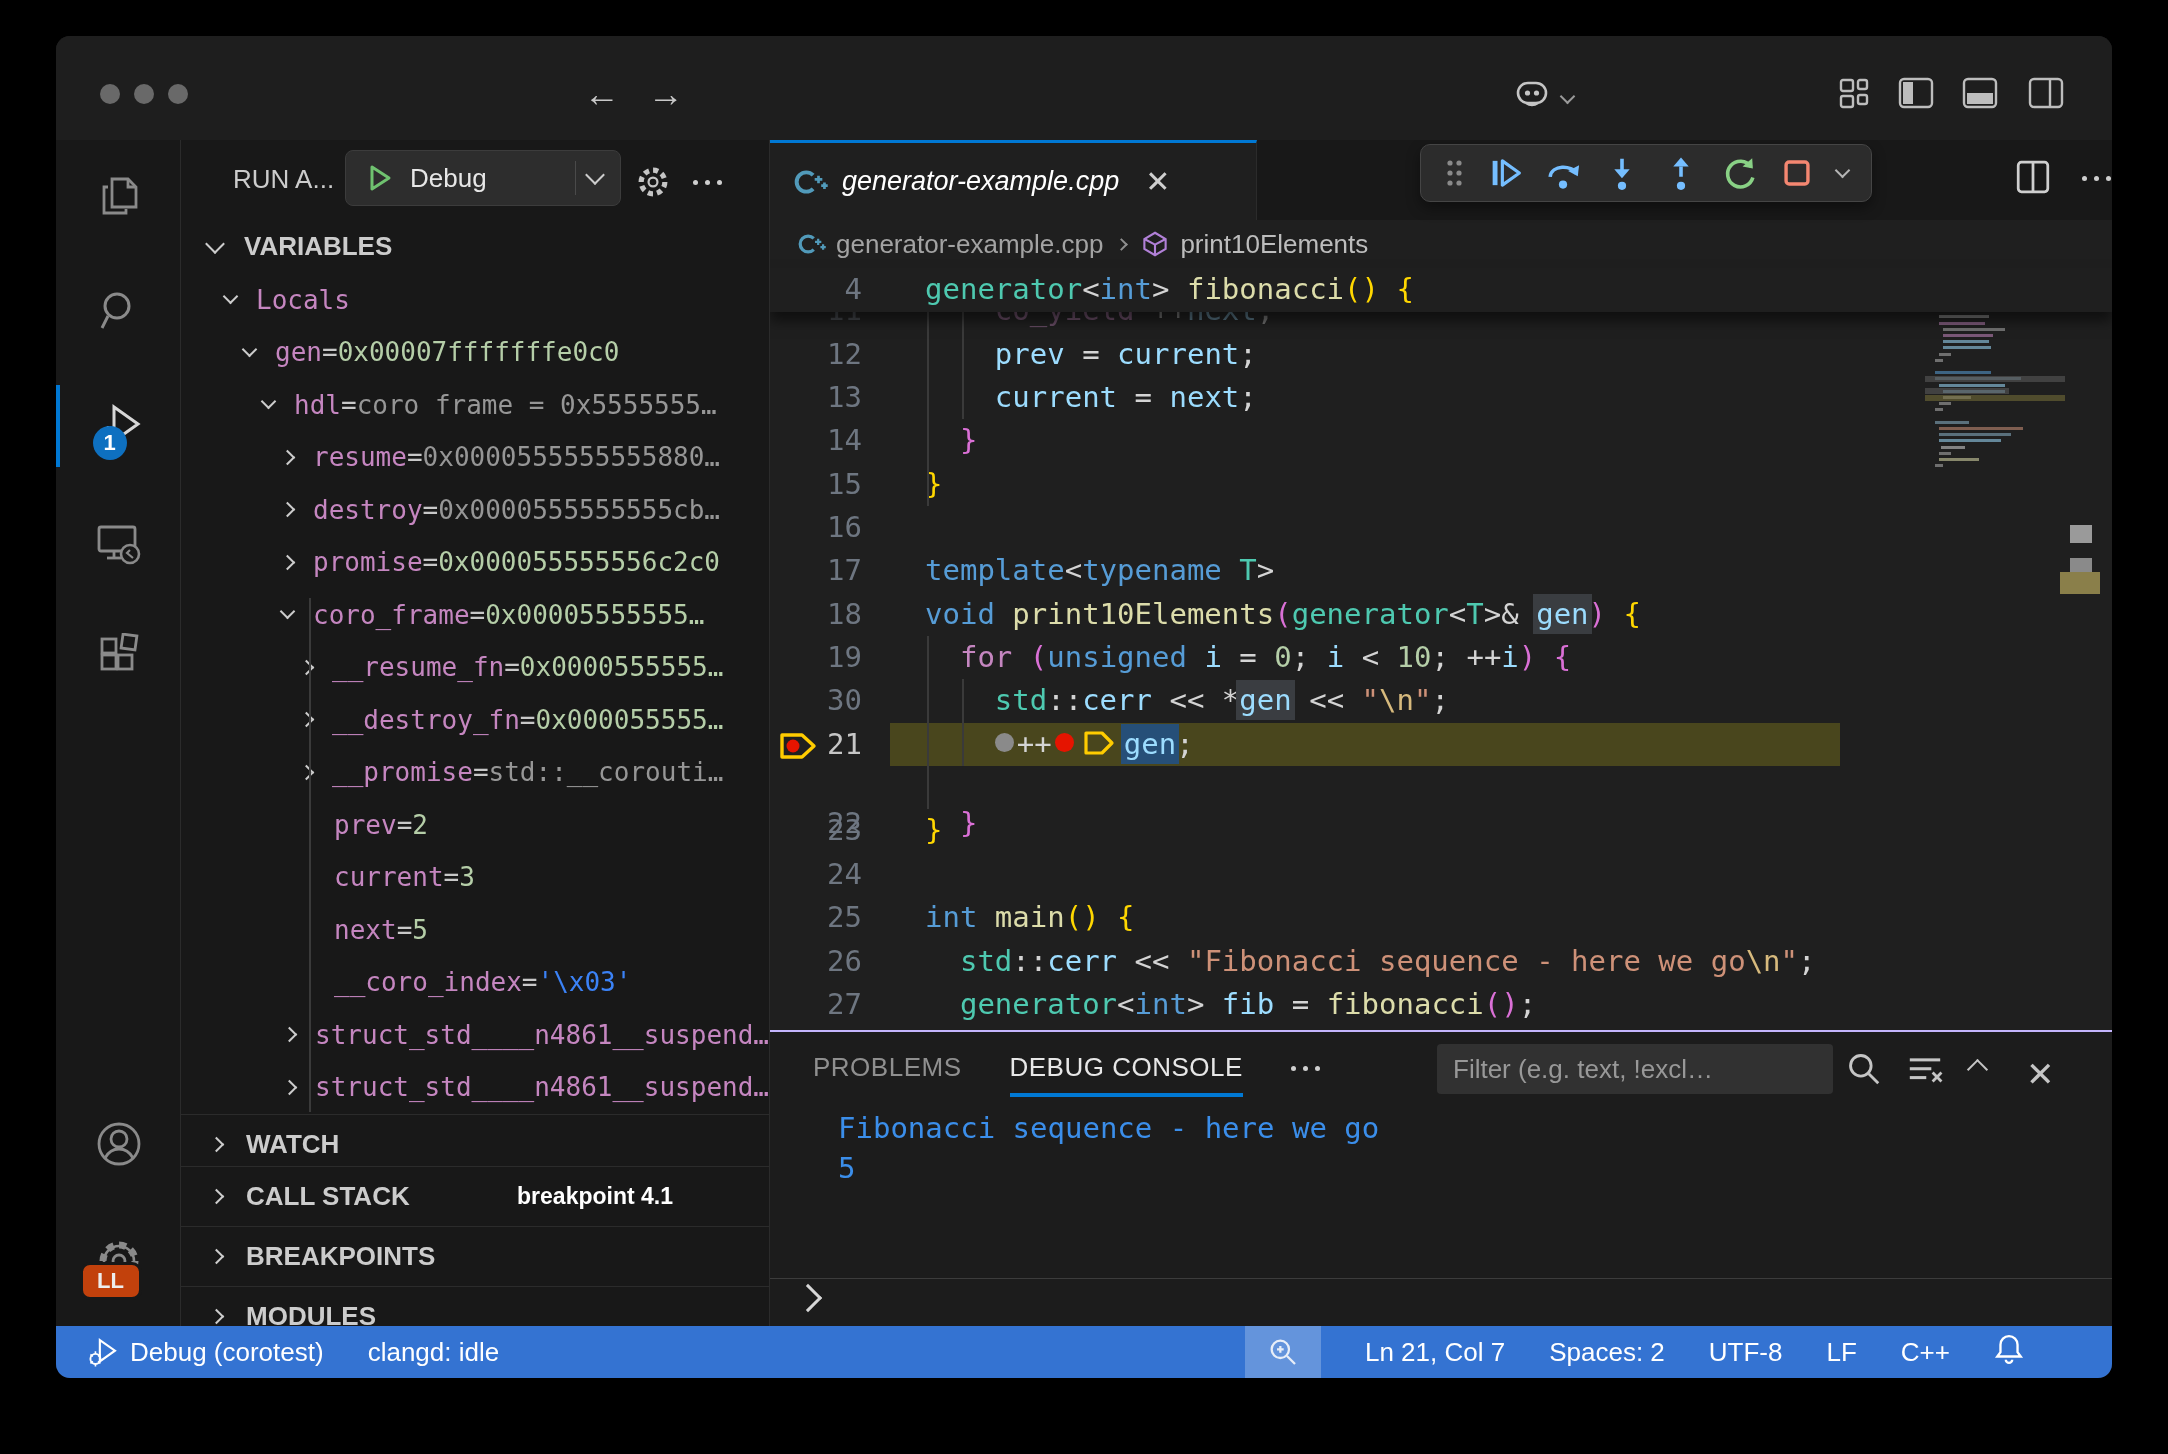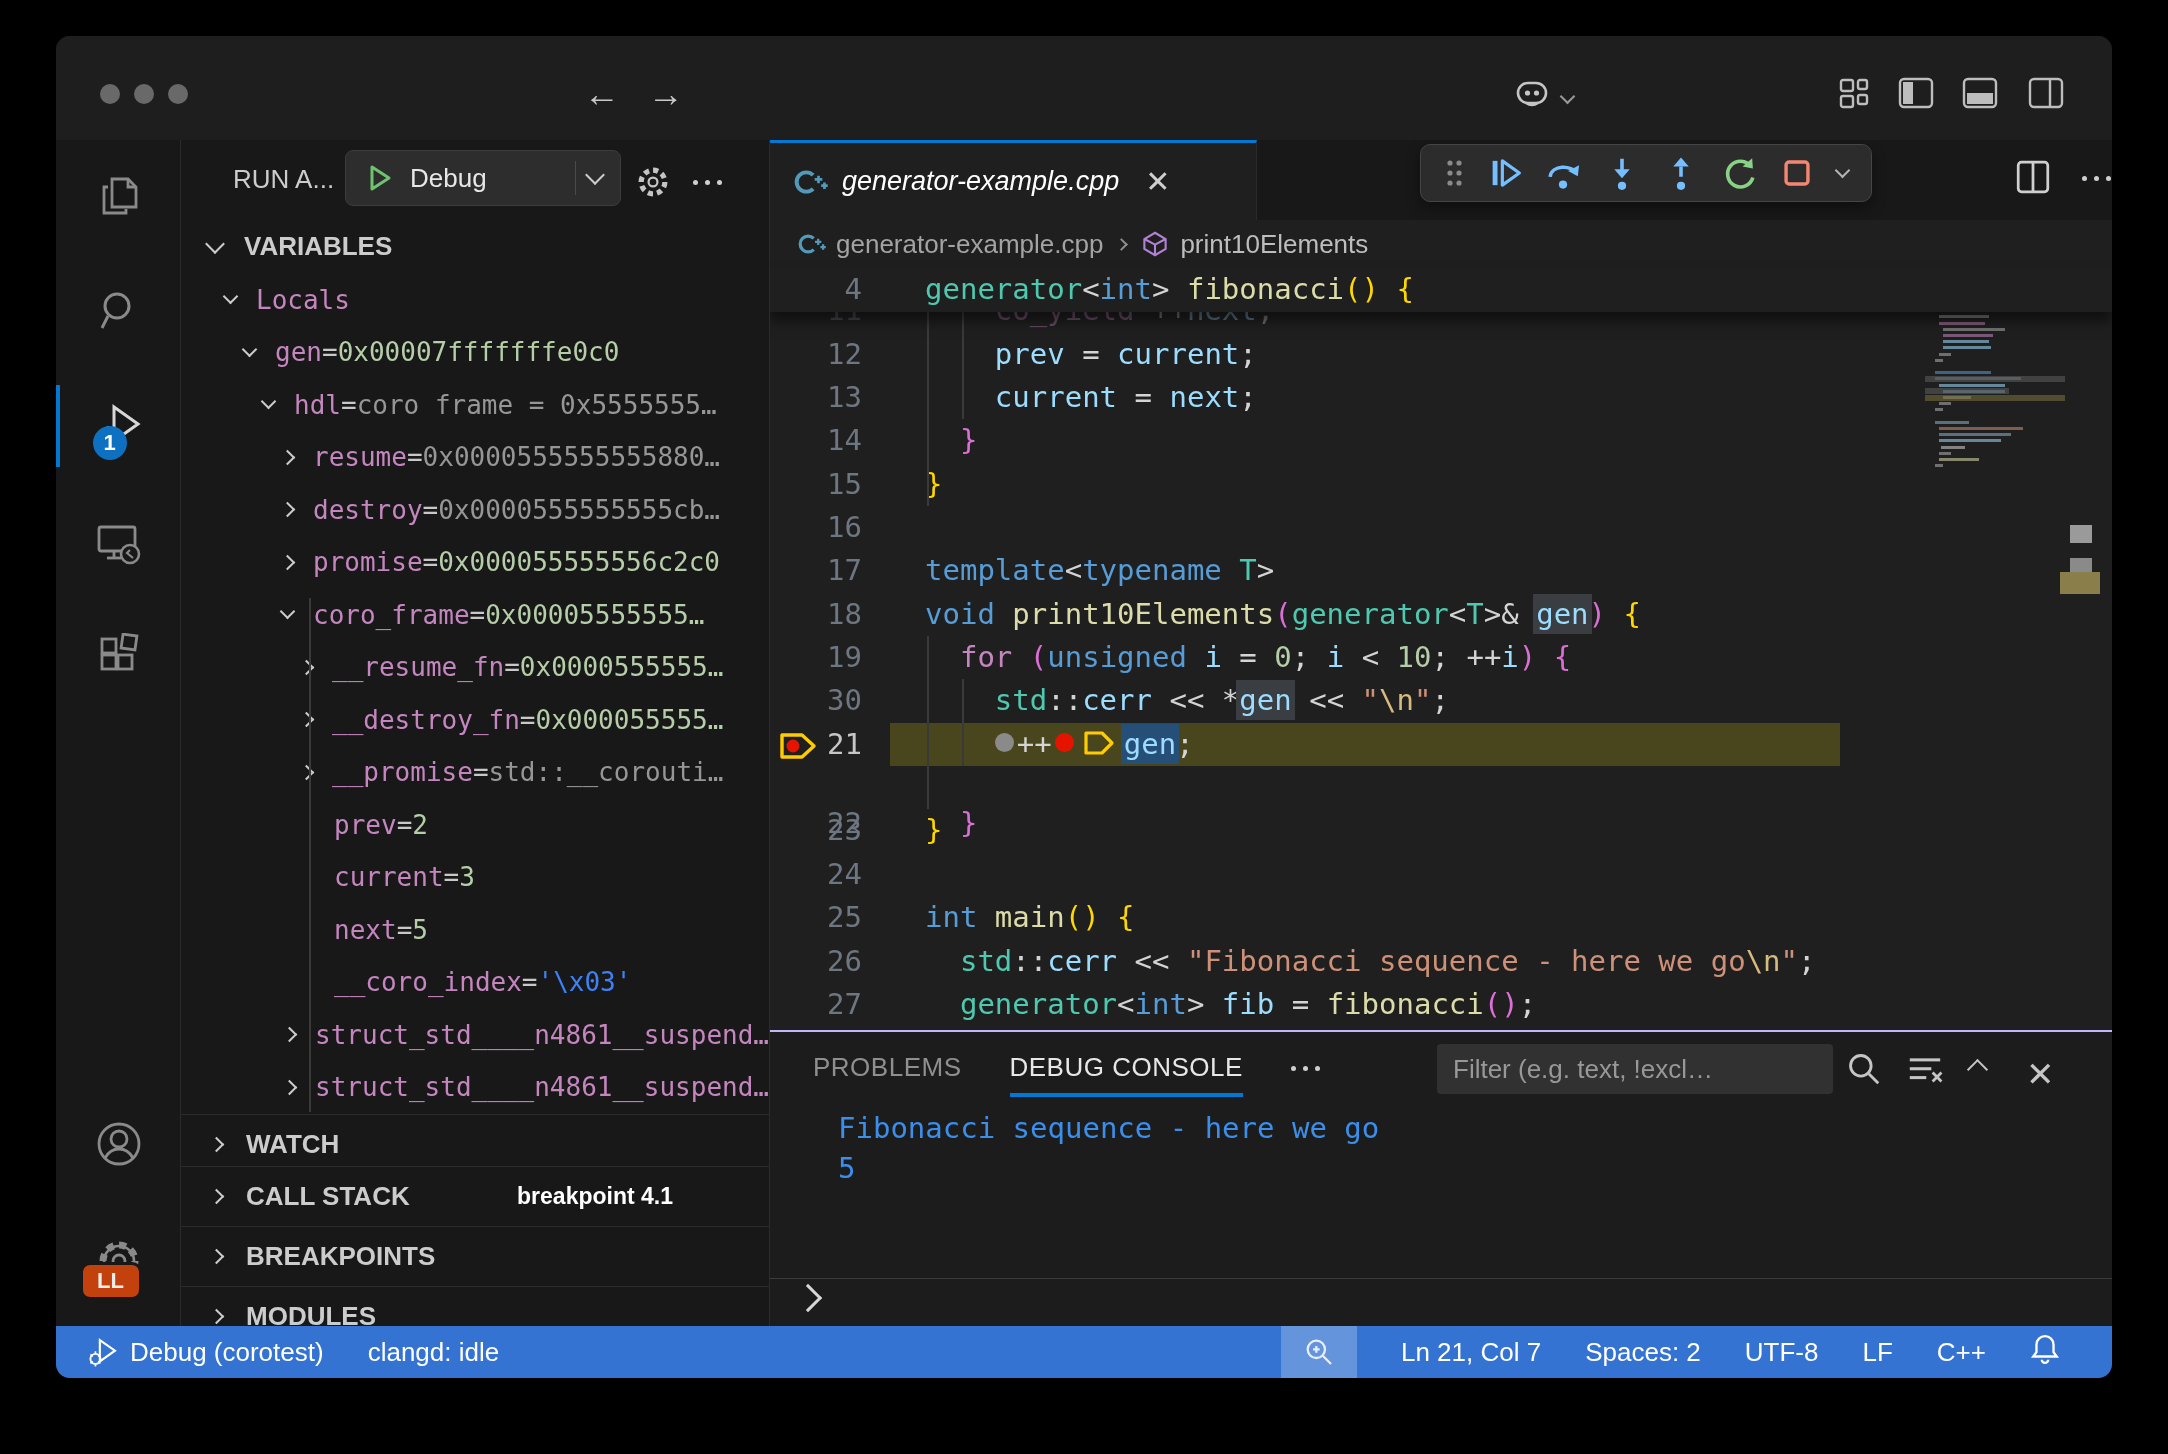--- a/index.html
+++ b/index.html
@@ -70,21 +70,21 @@
   .ptab.inactive { color:#8f8f8f; }
   .ptab.active { color:#e7e7e7; border-bottom:4px solid #0078d4; }
   .filterbox { position:absolute; left:667px; top:12px; width:396px; height:50px; background:#313131; border-radius:4px; color:#989898; font-size:26px; display:flex; align-items:center; padding-left:16px; overflow:hidden; white-space:nowrap; }
   .console-out { position:absolute; left:68px; top:76px; font-family:"DejaVu Sans Mono",monospace; font-size:29px; line-height:40px; color:#3b8eea; }
   .repl-divider { position:absolute; left:0; top:246px; width:100%; height:1px; background:#3c3c3c; }
   .repl-prompt { position:absolute; left:28px; top:256px; width:20px; height:20px; border-top:3px solid #d7d7d7; border-right:3px solid #d7d7d7; transform:rotate(45deg); }
 
   
   .statusbar { position:absolute; left:0; top:1290px; width:100%; height:52px; background:#3473d2; color:#fff; font-size:26px; display:flex; align-items:center; }
   .sb-left { display:flex; align-items:center; gap:44px; padding-left:30px; flex:1; }
-  .sb-right { display:flex; align-items:center; gap:44px; padding-right:52px; }
+  .sb-right { display:flex; align-items:center; gap:44px; padding-right:88px; }
   .sb-item { display:flex; align-items:center; gap:10px; white-space:nowrap;justify-content:center; }
   .zoomblock { background:rgba(255,255,255,.24); height:52px; display:flex; align-items:center; padding:0 22px; }
   .dots3 { display:flex; gap:7px; }
   .dots3 i { width:5px; height:5px; border-radius:50%; background:#cfcfcf; }
 </style>
 </head>
 <body>
 
 <div class="window">
 

